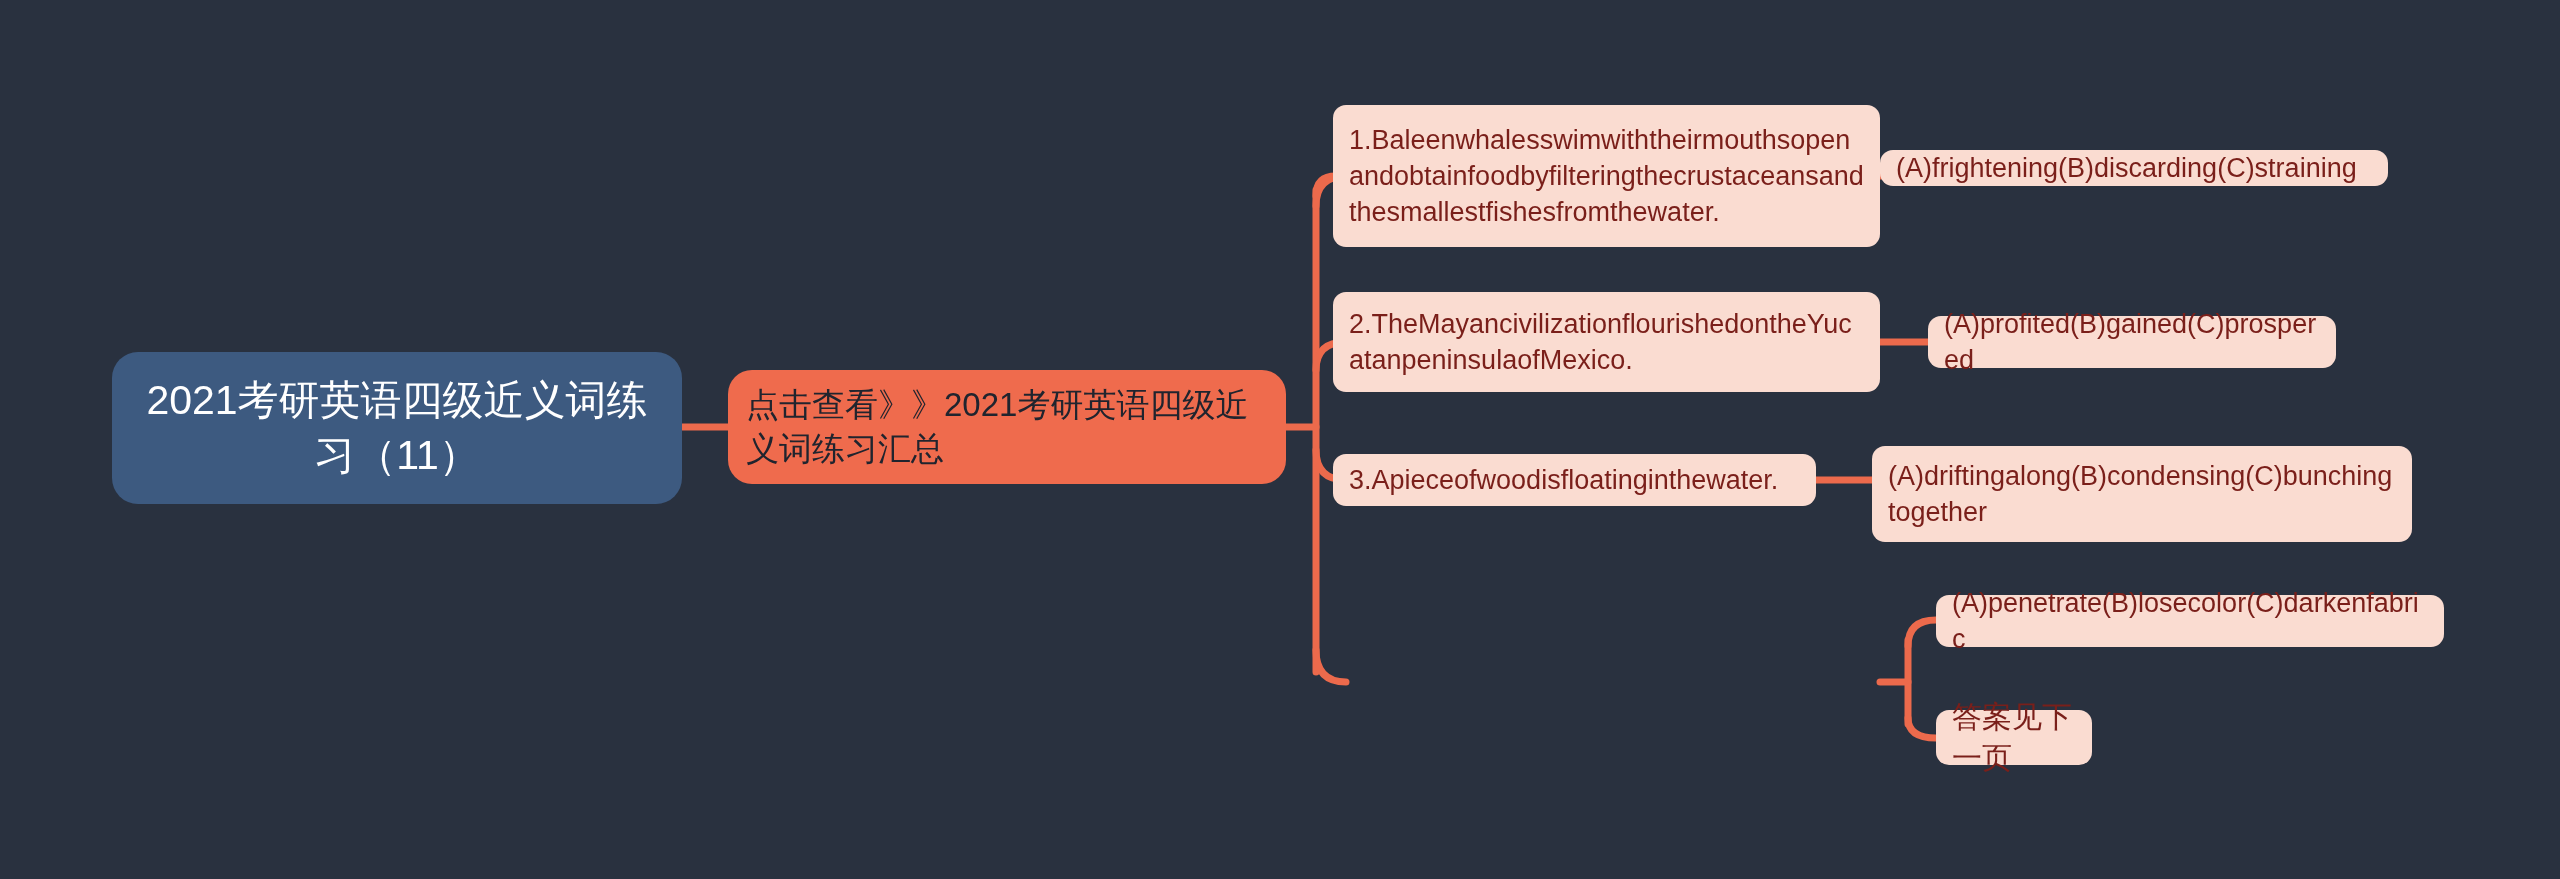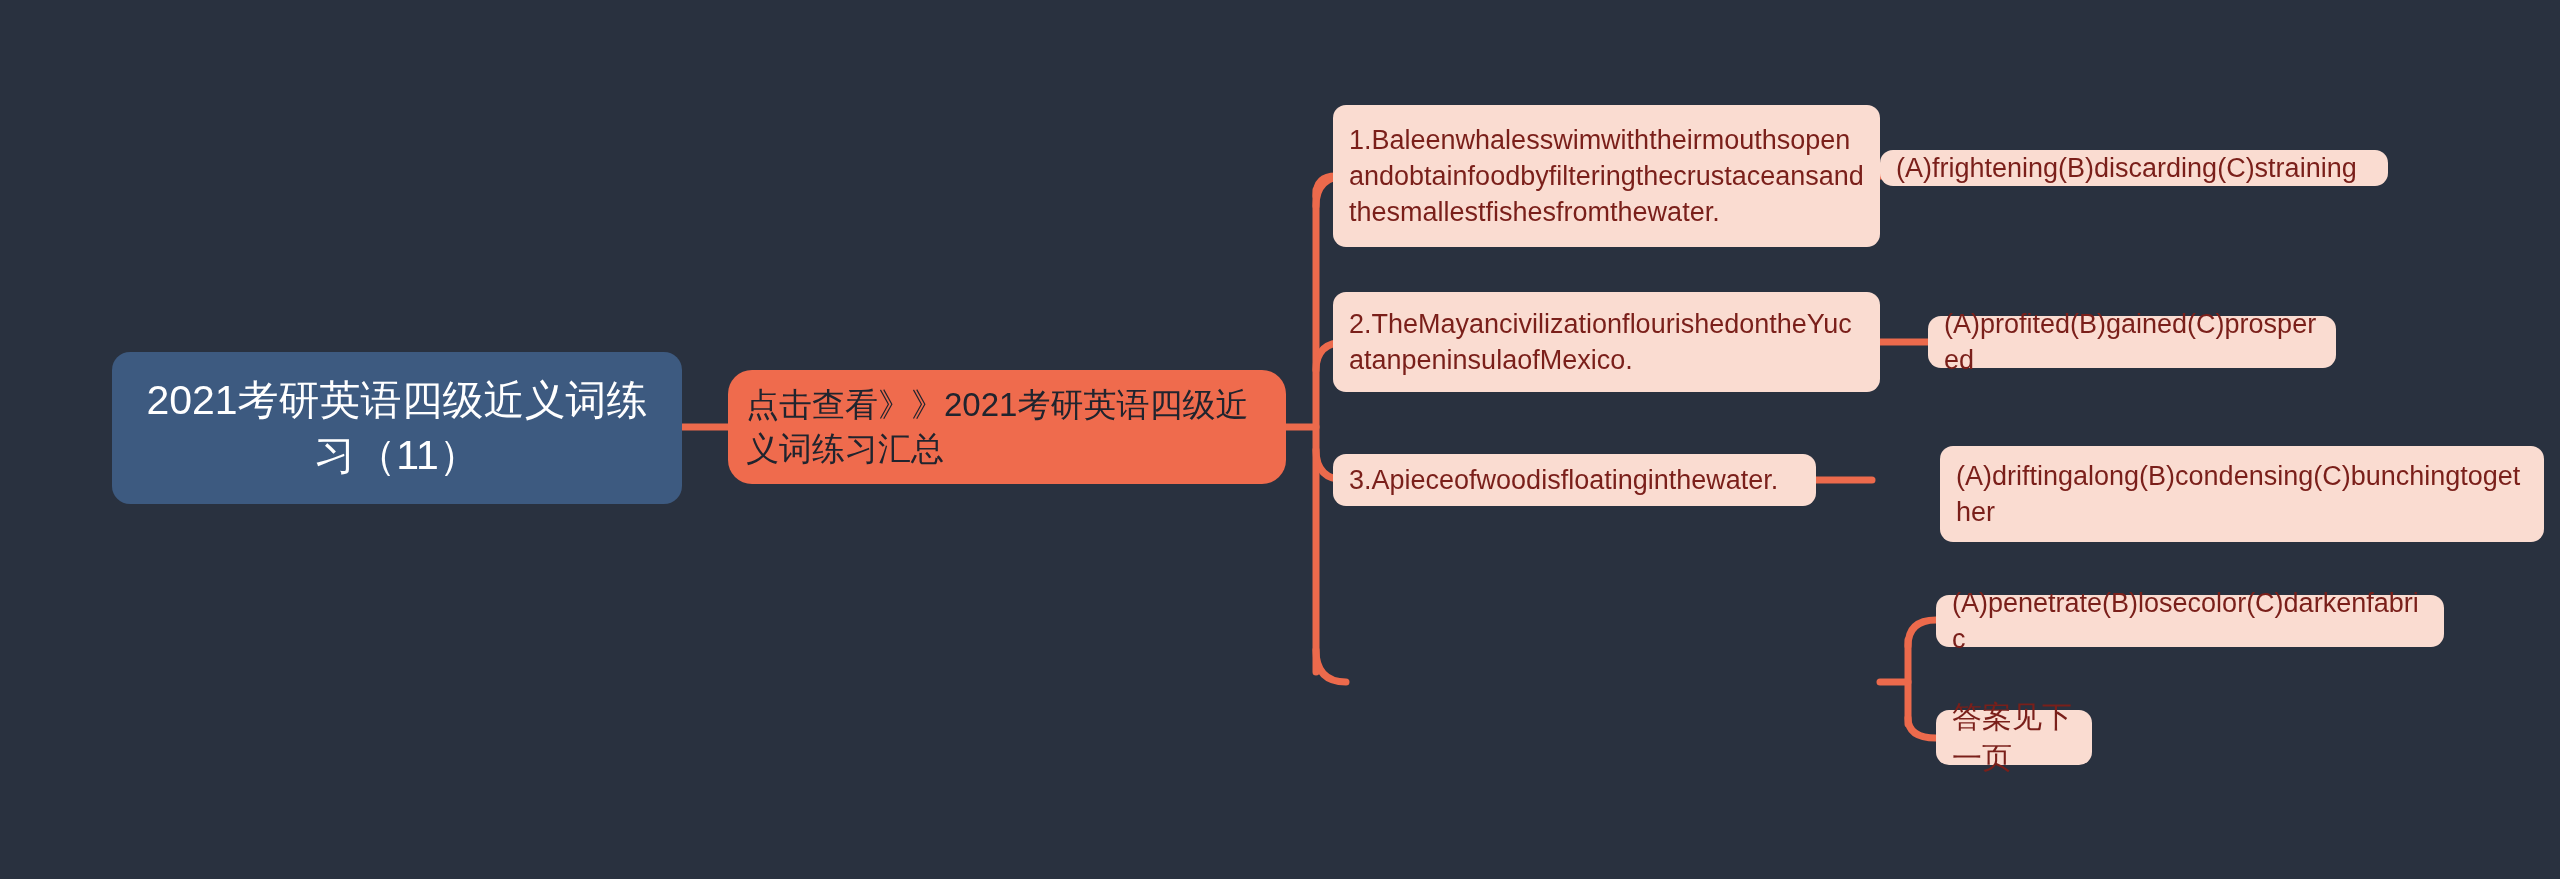--- a/index.html
+++ b/index.html
@@ -100,21 +100,21 @@
 
       <path d="M 1816 480 L 1872 480"></path>
 
       <path d="M 1880 682 L 1908 682"></path>
       <path d="M 1908 640 L 1908 724"></path>
       <path d="M 1908 646 Q 1908 620 1936 620"></path>
       <path d="M 1908 718 Q 1908 738 1936 738"></path>
     </g>
   </svg>
 
-  <div class="node node-root" style="left:112px; top:352px; width:570px; height:152px;">
+  <div class="node node-root" style="left:112px; top:352px; width:570px; height:152px;border-radius:26px;">
     <span>2021考研英语四级近义词练习（11）</span>
   </div>
 
   <div class="node node-branch" style="left:728px; top:370px; width:558px; height:114px;">
     <span>点击查看》》2021考研英语四级近义词练习汇总</span>
   </div>
 
   <div class="node node-leaf" style="left:1333px; top:105px; width:547px; height:142px;">
     <span>1.Baleenwhalesswimwiththeirmouthsopenandobtainfoodbyfilteringthecrustaceansandthesmallestfishesfromthewater.</span>
   </div>
@@ -125,21 +125,21 @@
   <div class="node node-leaf" style="left:1333px; top:292px; width:547px; height:100px;">
     <span>2.TheMayancivilizationflourishedontheYucatanpeninsulaofMexico.</span>
   </div>
   <div class="node node-leaf" style="left:1928px; top:316px; width:408px; height:52px;">
     <span>(A)profited(B)gained(C)prospered</span>
   </div>
 
   <div class="node node-leaf" style="left:1333px; top:454px; width:483px; height:52px;">
     <span>3.Apieceofwoodisfloatinginthewater.</span>
   </div>
-  <div class="node node-leaf" style="left:1940px; top:446px; width:604px; height:96px;justify-content:flex-end;">
+  <div class="node node-leaf" style="left:1872px; top:446px; width:540px; height:96px;justify-content:flex-end;">
     <span>(A)driftingalong(B)condensing(C)bunchingtogether</span>
   </div>
 
   <div class="node node-leaf" style="left:1936px; top:595px; width:508px; height:52px;">
     <span>(A)penetrate(B)losecolor(C)darkenfabric</span>
   </div>
   <div class="node node-leaf cjk" style="left:1936px; top:710px; width:156px; height:55px;">
     <span>答案见下一页</span>
   </div>
 

